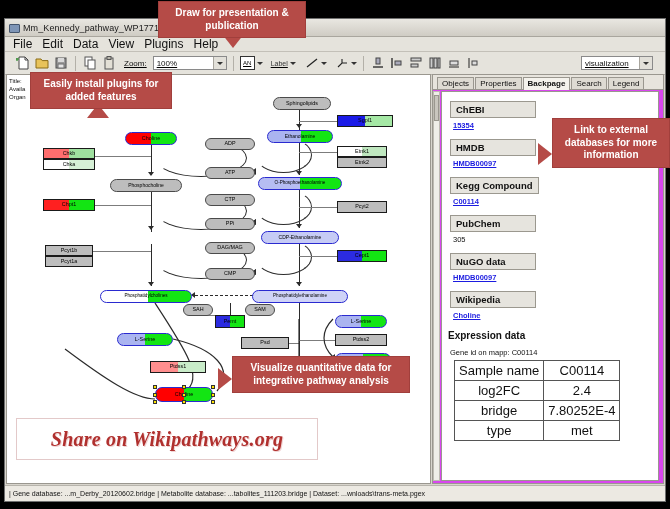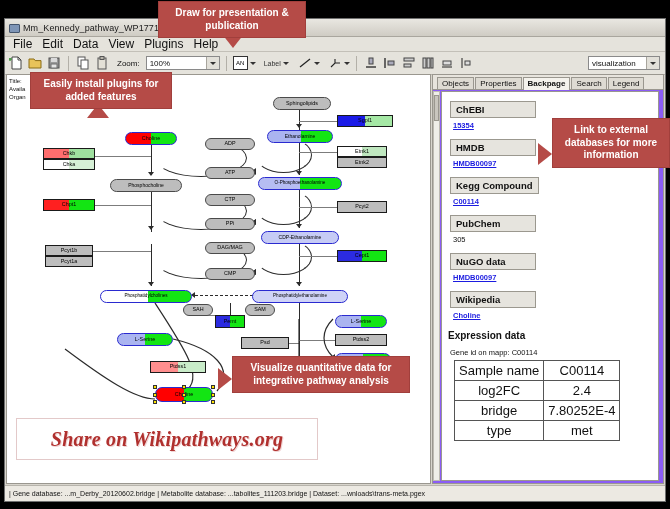--- a/index.html
+++ b/index.html
@@ -14,36 +14,36 @@
   .titlebar .tb-icon{width:11px;height:11px;margin-right:4px;position:relative;flex:0 0 auto;}
   .titlebar .tb-icon:before{content:"";position:absolute;left:1px;top:2px;width:9px;height:7px;
     background:#7e95b6;border:1px solid #44556d;border-radius:1px;}
   .titlebar .tb-title{font-size:9px;color:#1a1a1a;white-space:nowrap;letter-spacing:.1px;}
 
   
   .menubar{height:14px;background:#e5e3dc;border-bottom:1px solid #c3c0b8;display:flex;align-items:center;padding:0 3px;}
   .menubar .mi{font-size:12px;color:#111;padding:0 5px;white-space:nowrap;}
 
   
-  .toolbar{height:22px;background:#e5e3dc;border-bottom:1px solid #b7b4ac;display:flex;align-items:center;padding:0 3px;gap:3px;}
+  .toolbar{height:22px;background:#e5e3dc;border-bottom:1px solid #b7b4ac;display:flex;align-items:center;padding:0 10px;gap:3px;text-decoration:underline;}
   .tb-btn{width:16px;height:16px;position:relative;flex:0 0 auto;}
   .sep{width:1px;height:15px;background:#b3b0a8;margin:0 3px;flex:0 0 auto;}
   .zoom-lbl{font-size:8px;color:#111;margin:0 3px 0 4px;white-space:nowrap;}
   .combo{height:14px;background:#fff;border:1px solid #8a8a8a;display:flex;align-items:center;
     font-size:8px;color:#111;padding-left:3px;box-sizing:border-box;position:relative;}
   .combo .arrowbox{position:absolute;right:0;top:0;bottom:0;width:12px;background:#e2e0d9;
     border-left:1px solid #a8a59d;display:flex;align-items:center;justify-content:center;}
   .caret{width:0;height:0;border-left:3px solid transparent;border-right:3px solid transparent;border-top:3px solid #333;}
   .drop{display:flex;align-items:center;gap:2px;flex:0 0 auto;}
   .dlabel{font-size:7px;color:#333;}
 
   
   .bodyarea{position:absolute;left:0;top:54px;right:0;bottom:16px;display:flex;}
   .canvaswrap{position:relative;flex:1 1 auto;background:#fff;border:1px solid #9a978f;margin:1px;overflow:hidden;}
-  .sidepanel{position:relative;width:232px;flex:0 0 232px;background:#8b5cf6;margin:1px 1px 1px 0;
+  .sidepanel{position:relative;width:232px;flex:0 0 232px;background:#d946ef;margin:1px 1px 1px 0;
     border:1px solid #9a978f;box-sizing:border-box;}
 
   
   .tabstrip{height:14px;background:#e7e4dd;display:flex;align-items:flex-end;padding-left:4px;border-bottom:1px solid #9a978f;}
   .tab{font-size:8px;color:#111;padding:1px 4px;border:1px solid #9a978f;border-bottom:none;background:#dedbd3;margin-right:1px;white-space:nowrap;}
   .tab.active{background:#f4f2ec;position:relative;top:1px;padding-bottom:2px;font-weight:bold;}
   .sidecontent{position:absolute;left:8px;right:4px;top:16px;bottom:2px;background:#fff;border:1px solid #9a978f;overflow:hidden;}
   .vscroll{position:absolute;left:0px;top:16px;bottom:2px;width:7px;background:#efeee8;border:1px solid #bdbab2;box-sizing:border-box;}
   .vscroll .thumb{position:absolute;left:0;top:3px;width:5px;height:26px;background:#c9c6be;border:1px solid #9a978f;box-sizing:border-box;}
 

